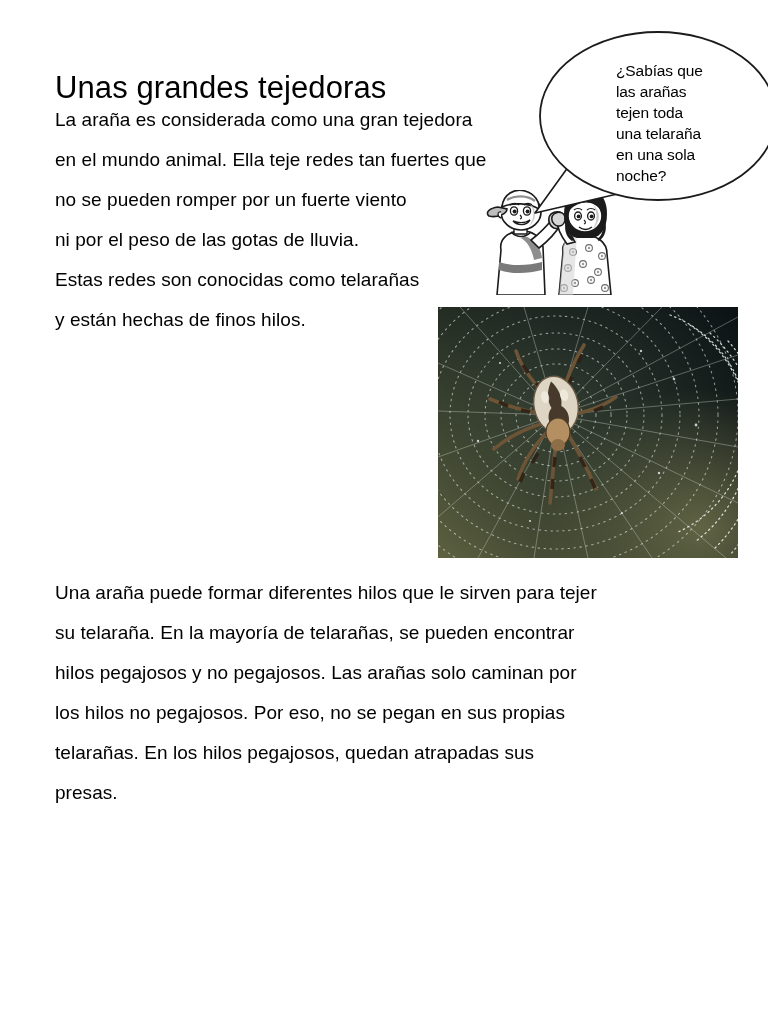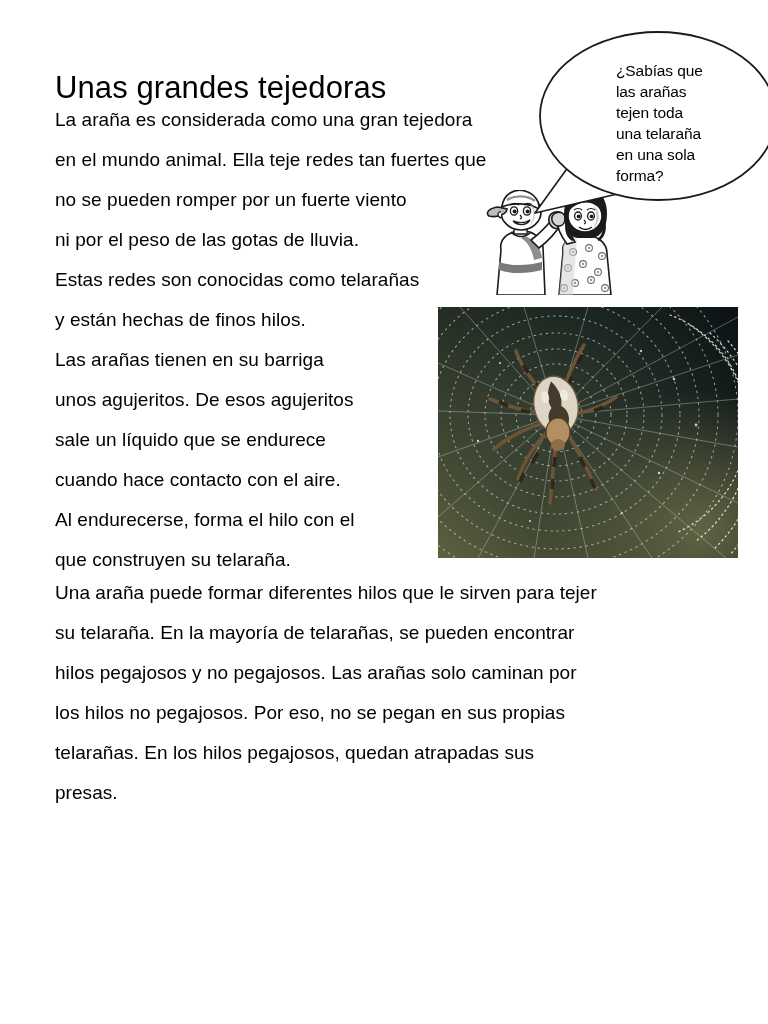--- a/index.html
+++ b/index.html
@@ -110,26 +110,20 @@
 
   <h1 class="doc-title">Unas grandes tejedoras</h1>
 
   <div class="para" id="para-1">La araña es considerada como una gran tejedora
 en el mundo animal. Ella teje redes tan fuertes que
 no se pueden romper por un fuerte viento
 ni por el peso de las gotas de lluvia.
 Estas redes son conocidas como telarañas
 y están hechas de finos hilos.</div>
 
-  <div class="para" id="para-2">Las arañas tienen en su barriga
-unos agujeritos. De esos agujeritos
-sale un líquido que se endurece
-cuando hace contacto con el aire.
-Al endurecerse, forma el hilo con el
-que construyen su telaraña.</div>
 
   <div class="para" id="para-3">Una araña puede formar diferentes hilos que le sirven para tejer
 su telaraña. En la mayoría de telarañas, se pueden encontrar
 hilos pegajosos y no pegajosos. Las arañas solo caminan por
 los hilos no pegajosos. Por eso, no se pegan en sus propias
 telarañas. En los hilos pegajosos, quedan atrapadas sus
 presas.</div>
 
   <div class="spider-photo">
     <svg width="300" height="251" viewBox="0 0 300 251" xmlns="http://www.w3.org/2000/svg">
@@ -355,16 +349,16 @@
 
       <path d="M 126 20 L 150 152 L 7 185 Z" fill="#ffffff" stroke="#1b1b1b" stroke-width="1.6" stroke-linejoin="round"></path>
 
       <ellipse cx="130" cy="88" rx="118" ry="84" fill="#ffffff" stroke="#1b1b1b" stroke-width="1.8"></ellipse>
     </svg>
     <div class="bubble-text">¿Sabías que
 las arañas
 tejen toda
 una telaraña
 en una sola
-forma?</div>
+noche?</div>
   </div>
 
 </div>
 
 </body></html>

